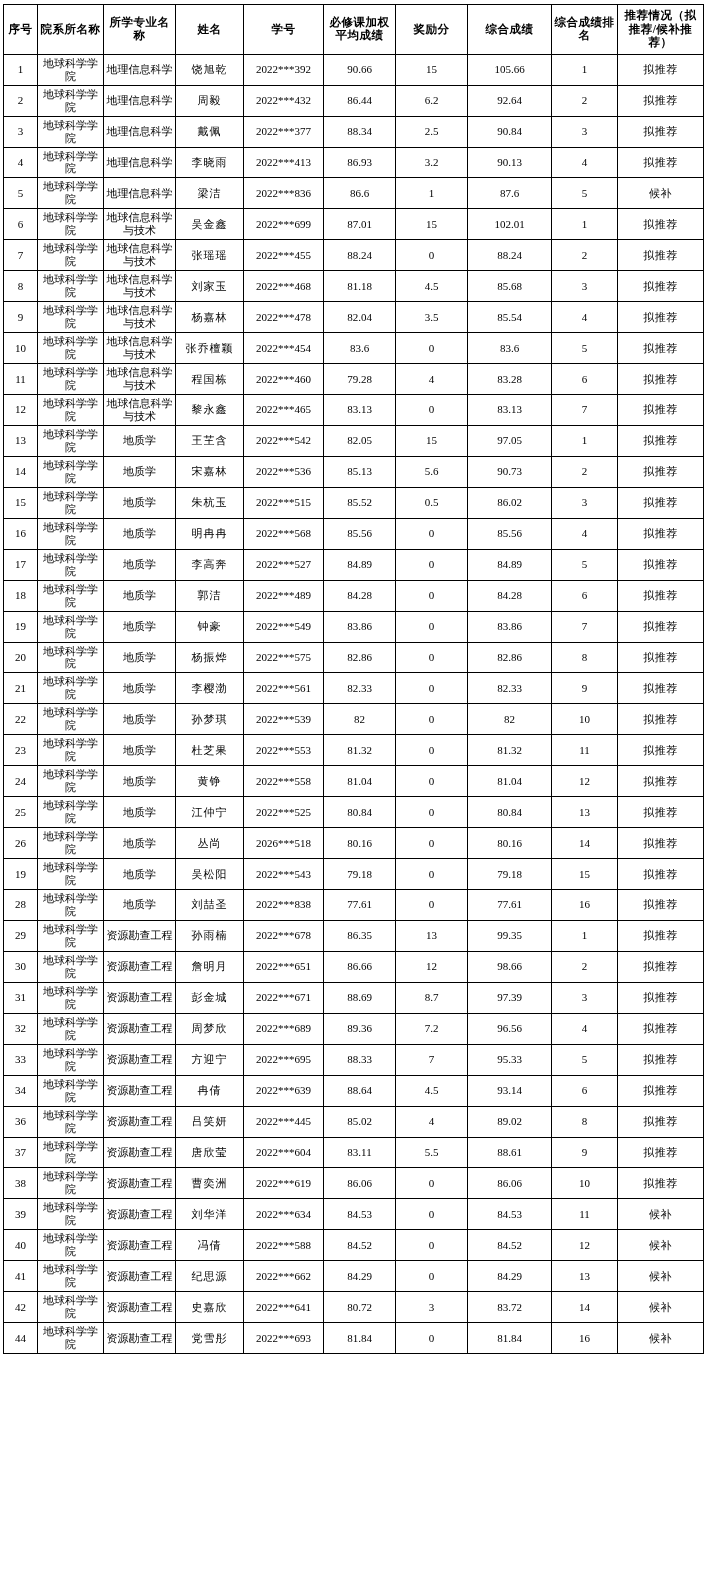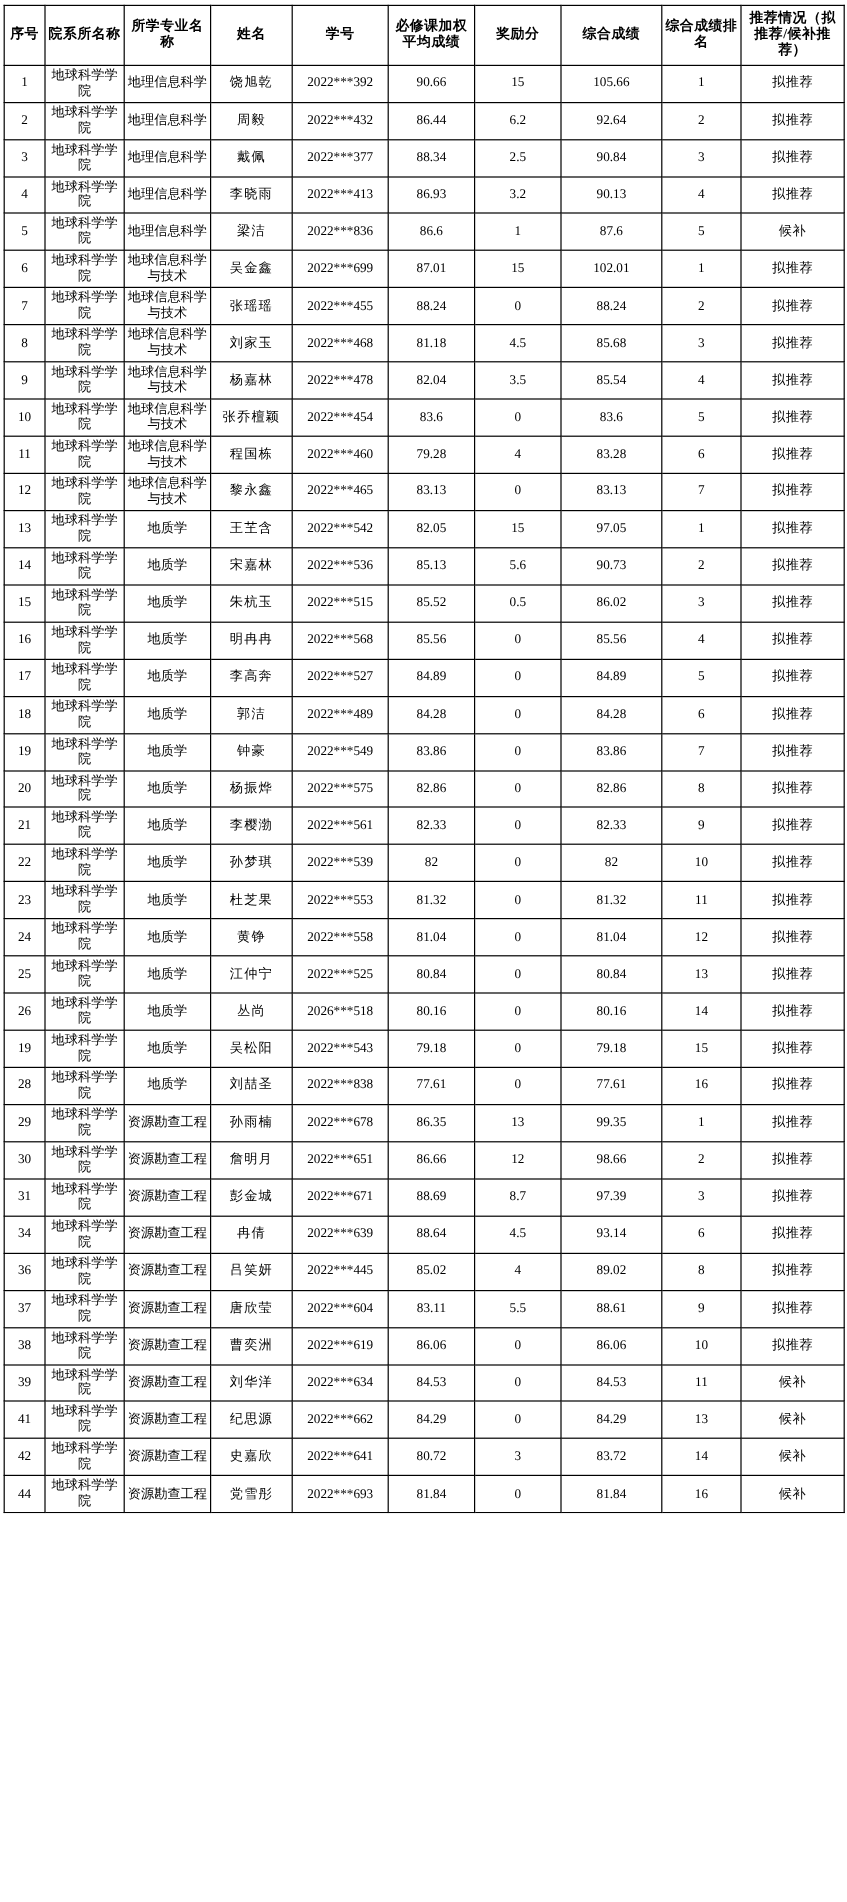--- a/index.html
+++ b/index.html
@@ -454,20 +454,44 @@
           <td>资源勘查工程</td>
           <td class="name">彭金城</td>
           <td class="sid">2022***671</td>
           <td class="num">88.69</td>
           <td class="num">8.7</td>
           <td class="num">97.39</td>
           <td class="num">3</td>
           <td class="rec">拟推荐</td>
         </tr>
         <tr>
+          <td class="num">32</td>
+          <td>地球科学学院</td>
+          <td>资源勘查工程</td>
+          <td class="name">周梦欣</td>
+          <td class="sid">2022***689</td>
+          <td class="num">89.36</td>
+          <td class="num">7.2</td>
+          <td class="num">96.56</td>
+          <td class="num">4</td>
+          <td class="rec">拟推荐</td>
+        </tr>
+        <tr>
+          <td class="num">33</td>
+          <td>地球科学学院</td>
+          <td>资源勘查工程</td>
+          <td class="name">方迎宁</td>
+          <td class="sid">2022***695</td>
+          <td class="num">88.33</td>
+          <td class="num">7</td>
+          <td class="num">95.33</td>
+          <td class="num">5</td>
+          <td class="rec">拟推荐</td>
+        </tr>
+        <tr>
           <td class="num">34</td>
           <td>地球科学学院</td>
           <td>资源勘查工程</td>
           <td class="name">冉倩</td>
           <td class="sid">2022***639</td>
           <td class="num">88.64</td>
           <td class="num">4.5</td>
           <td class="num">93.14</td>
           <td class="num">6</td>
           <td class="rec">拟推荐</td>
@@ -511,20 +535,32 @@
         <tr>
           <td class="num">39</td>
           <td>地球科学学院</td>
           <td>资源勘查工程</td>
           <td class="name">刘华洋</td>
           <td class="sid">2022***634</td>
           <td class="num">84.53</td>
           <td class="num">0</td>
           <td class="num">84.53</td>
           <td class="num">11</td>
+          <td class="rec">候补</td>
+        </tr>
+        <tr>
+          <td class="num">40</td>
+          <td>地球科学学院</td>
+          <td>资源勘查工程</td>
+          <td class="name">冯倩</td>
+          <td class="sid">2022***588</td>
+          <td class="num">84.52</td>
+          <td class="num">0</td>
+          <td class="num">84.52</td>
+          <td class="num">12</td>
           <td class="rec">候补</td>
         </tr>
         <tr>
           <td class="num">41</td>
           <td>地球科学学院</td>
           <td>资源勘查工程</td>
           <td class="name">纪思源</td>
           <td class="sid">2022***662</td>
           <td class="num">84.29</td>
           <td class="num">0</td>

